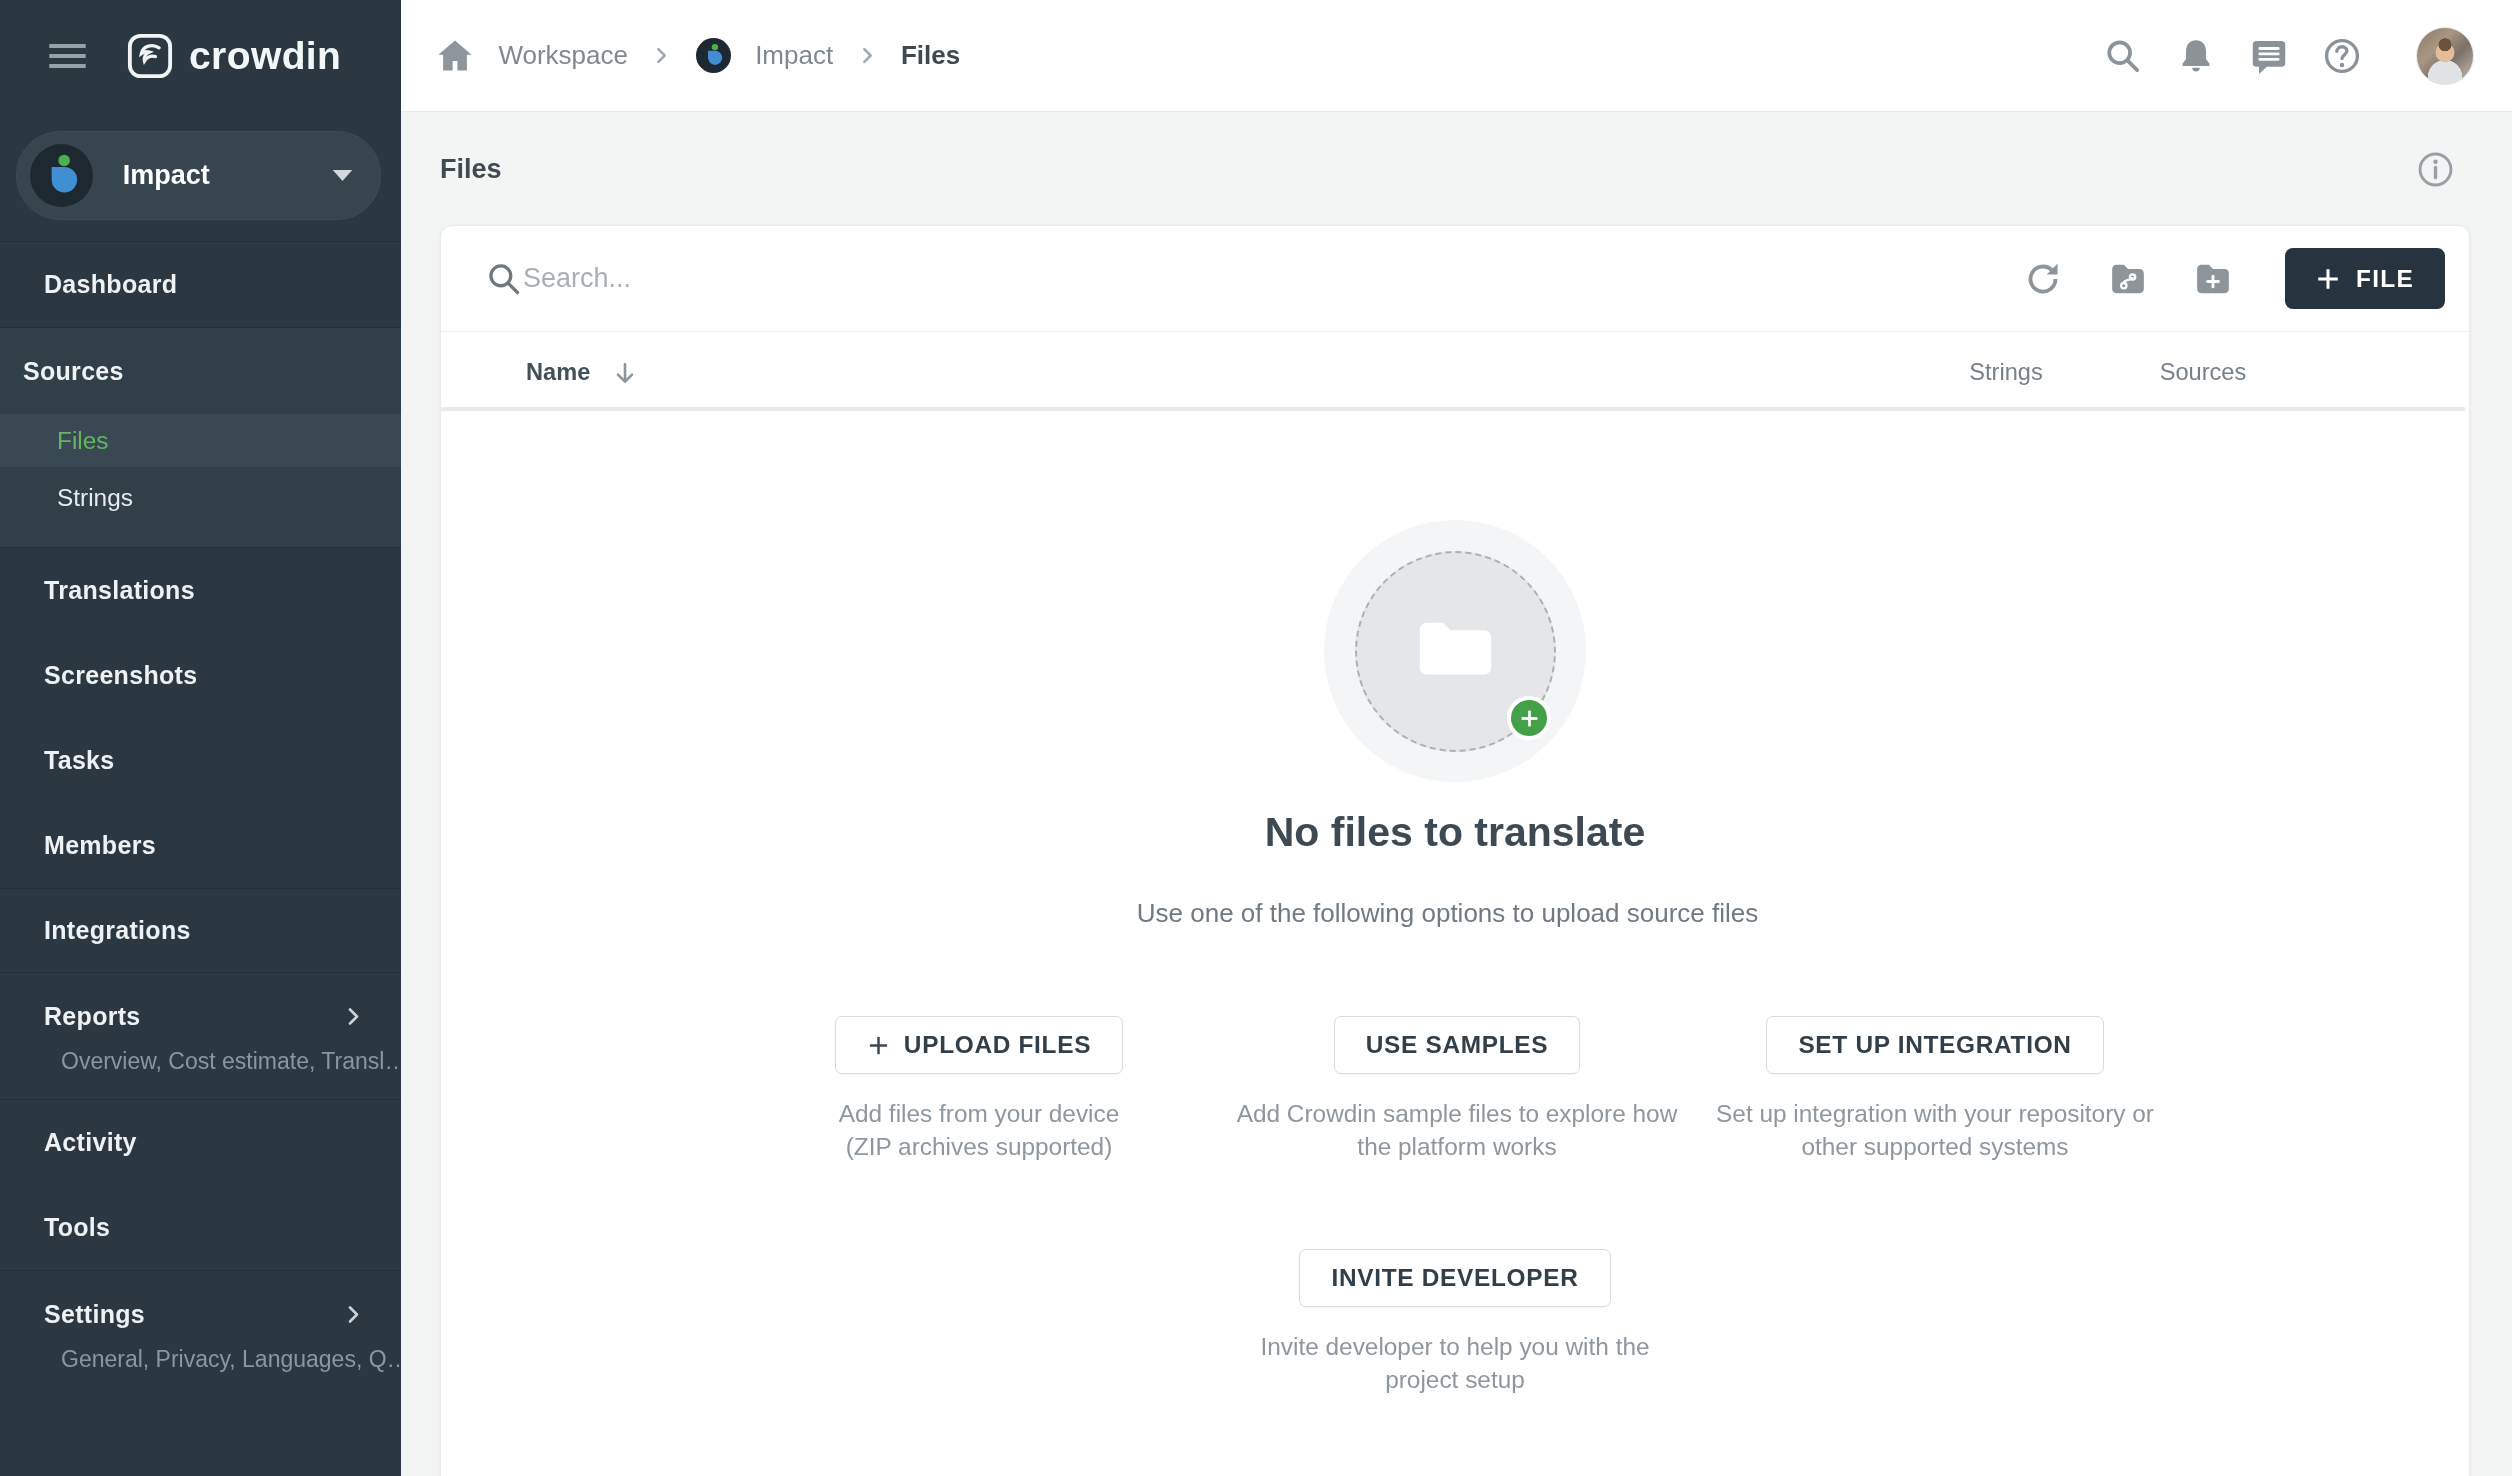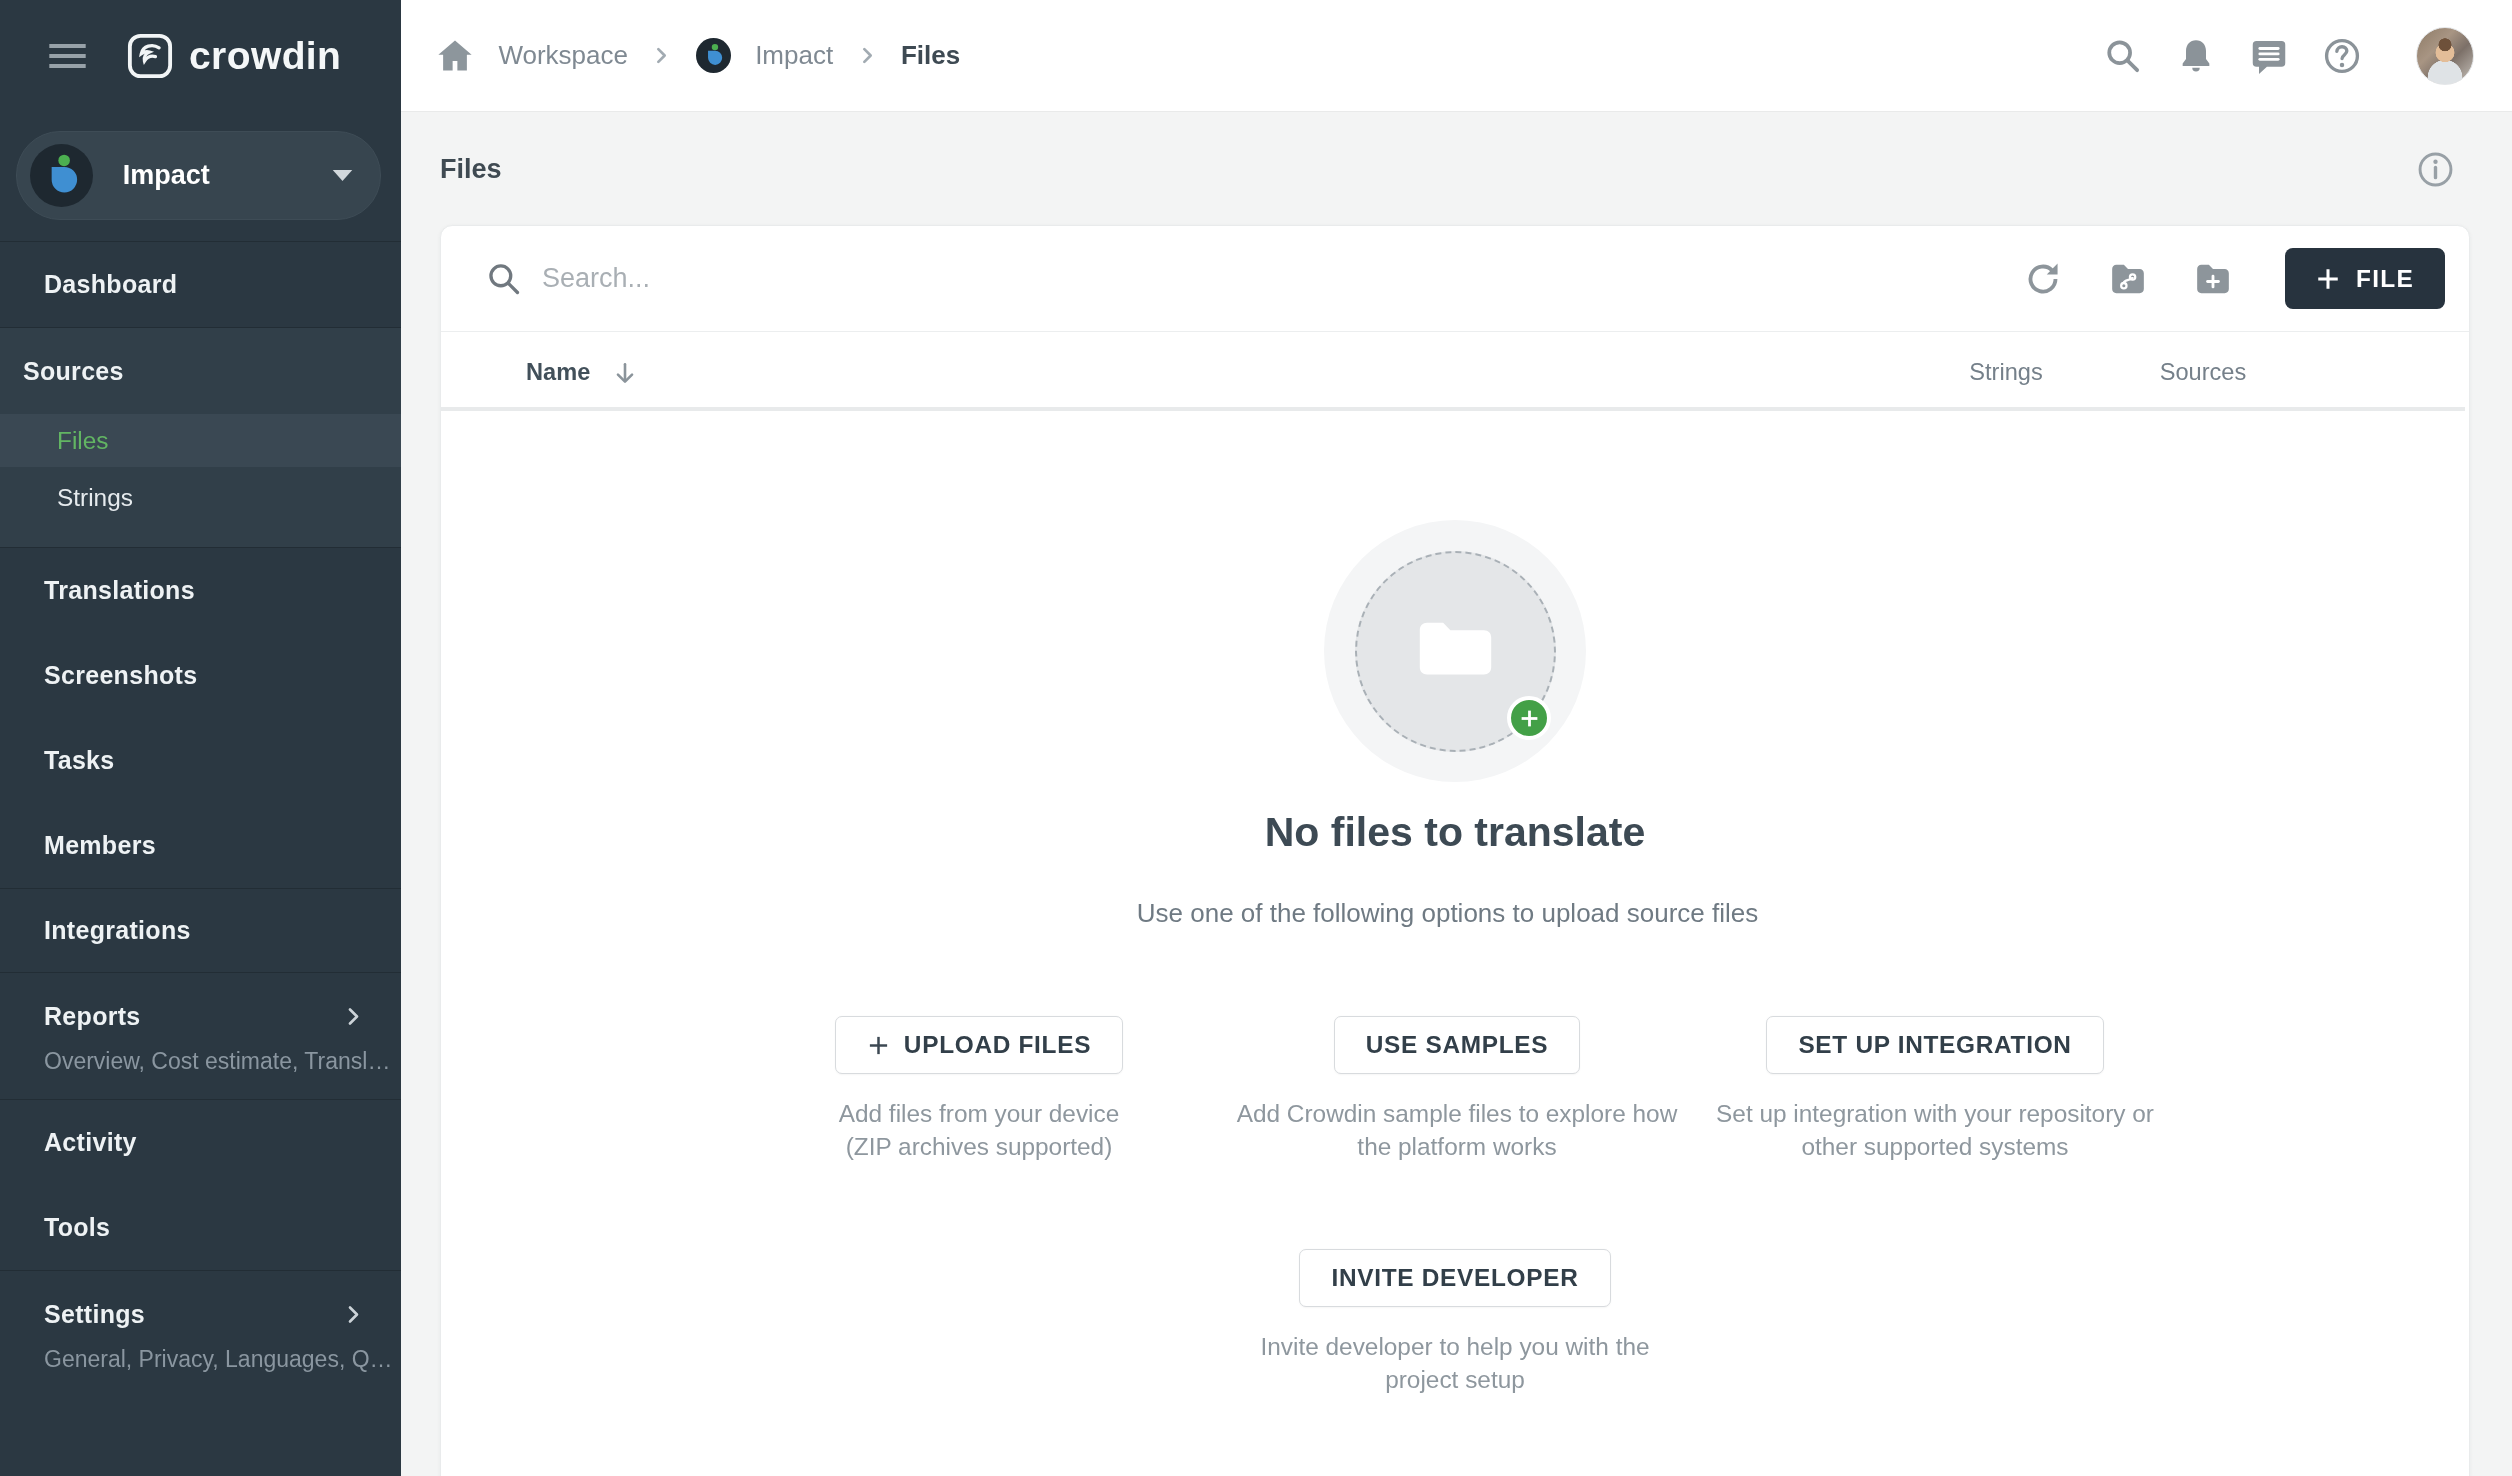--- a/index.html
+++ b/index.html
@@ -40,21 +40,21 @@
   .subitem {
     display: flex; align-items: center; padding: 0 37px 0 57px;
     font-size: 24.4px; font-weight: 400; color: #e6ebee; cursor: pointer; height: 53px;
   }
   .subitem.active { background: #3a4853; color: #62b563; }
   .subitem-strings { height: 62px; }
   .grp-pad { padding: 17.4px 0 18.3px 0; }
   .item-main { height: 52px; display: flex; align-items: center; padding: 0 37px 0 44px;
     font-size: 25px; font-weight: 700; letter-spacing: 0.3px; color: #eef2f4; cursor: pointer; }
   .item-sub {
-    height: 38px; display: flex; align-items: center; padding: 0 40px 0 44px;
+    height: 38px; display: flex; align-items: center; padding: 0 40px 0 61px;
     font-size: 23px; color: #8a96a0; white-space: nowrap; overflow: hidden; text-overflow: ellipsis;
   }
   .chev-right { width: 21px; height: 21px; margin-left: auto; flex: 0 0 21px; }
   
   .topbar {
     position: absolute; left: 401px; right: 0; top: 0; height: 112px; background: #fff;
     border-bottom: 1.7px solid #e9eaea; display: flex; align-items: center; padding: 0 38px 0 35px;
   }
   .breadcrumb { display: flex; align-items: center; gap: 24.4px; }
   .crumb { font-size: 26px; color: #7f8992; cursor: pointer; }
@@ -83,21 +83,21 @@
     background: #fff; border: 0.9px solid #e9ebec; border-radius: 12.2px;
     box-shadow: 0 1.7px 4.4px rgba(40,50,60,0.05);
   }
   .card-toolbar {
     position: absolute; top: 0; left: 0; right: 0; height: 106px;
     border-bottom: 1.7px solid #eceeef; display: flex; align-items: center; padding: 0 24.4px 0 44px;
   }
   .search-icon { width: 38px; height: 38px; color: #70787f; flex: 0 0 38px; }
   .search-input {
     flex: 1; border: none; outline: none; font-family: "Liberation Sans", sans-serif;
-    font-size: 27px; color: #3c4852; margin-left: 19px; background: transparent;
+    font-size: 27px; color: #3c4852; background: transparent;
   }
   .search-input::placeholder { color: #a9afb4; }
   .tool-btn { width: 40px; height: 40px; color: #8d959b; margin-left: 45px; cursor: pointer; }
   .file-btn {
     margin-left: 52px; height: 61px; padding: 0 30.5px; border: none; border-radius: 7.9px;
     background: #27333e; color: #fff; font-family: "Liberation Sans", sans-serif;
     font-size: 24.4px; font-weight: 700; letter-spacing: 1.3px;
     display: flex; align-items: center; gap: 15px; cursor: pointer;
   }
   .plus-ico { width: 26px; height: 26px; }

